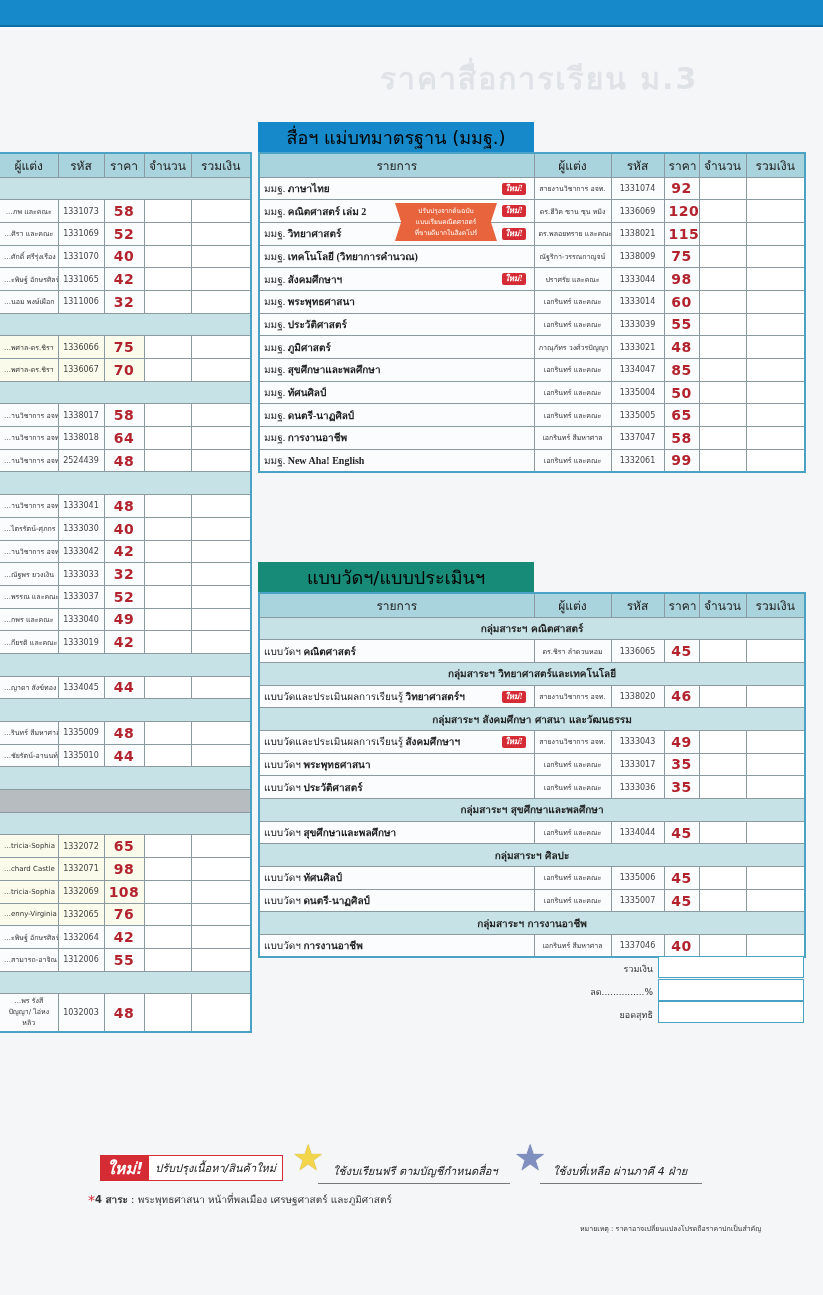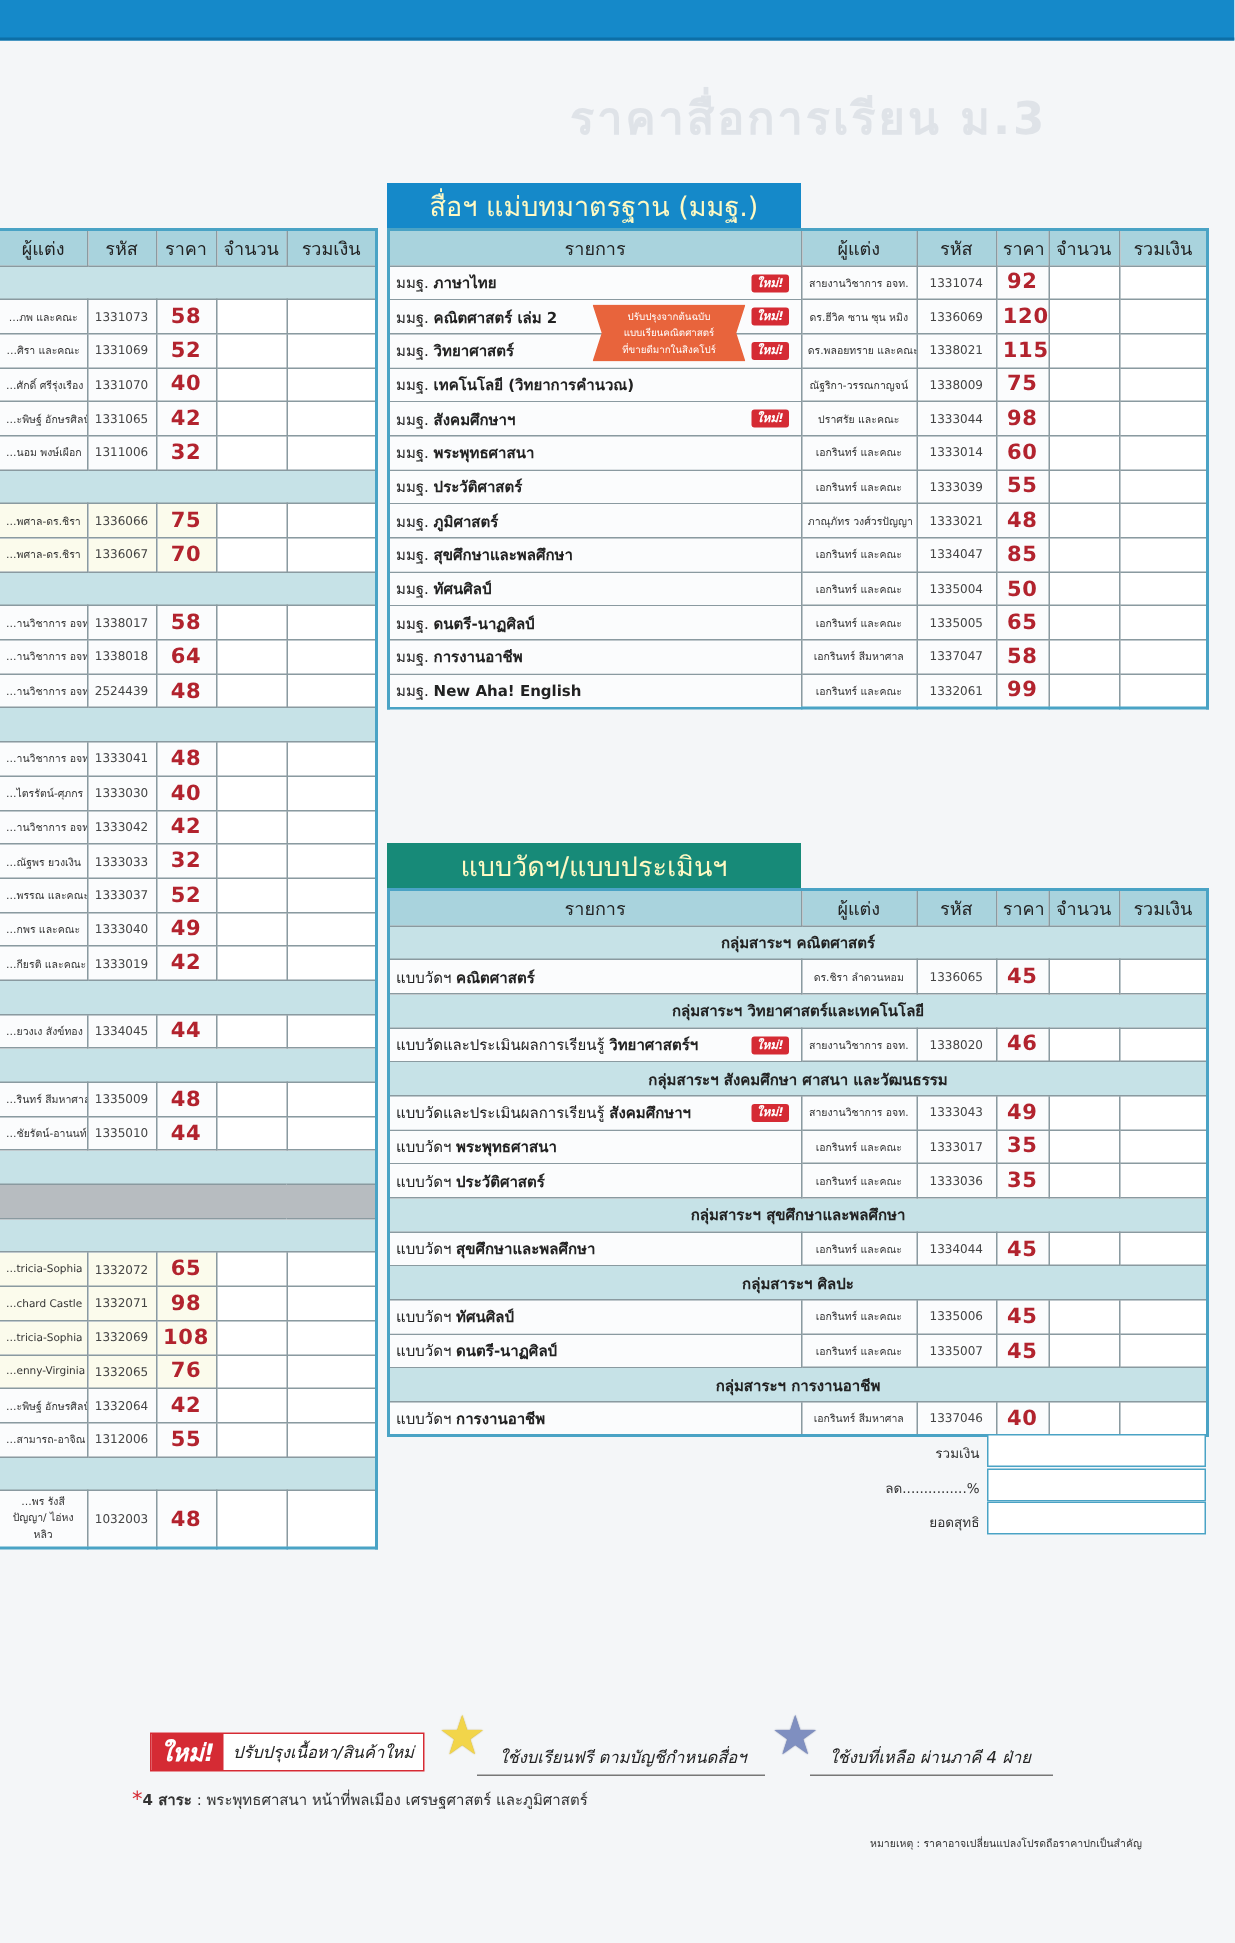--- a/index.html
+++ b/index.html
@@ -10,30 +10,30 @@
 
   table { border-collapse: collapse; position: absolute; table-layout: fixed; }
   td, th { border: 1px solid #8a9aa0; font-size: 10px; height: 22.7px; padding: 0 4px; white-space: nowrap; overflow: hidden; }
   th { background: #a9d3dd; font-weight: normal; font-size: 12px; color: #222; height: 24px; }
   .grp td { background: #c6e2e7; text-align: center; font-weight: bold; font-size: 10px; margin-left: 31px; }
   .grp.gray td { background: #b7bcc0; }
   td.author { font-size: 7px; color: #333; text-align: center; }
   td.code { font-size: 8px; color: #444; text-align: center; }
   td.price { color: #b2232e; font-size: 14px; text-align: center; font-weight: bold; letter-spacing: 0.5px; }
   td.qty, td.total { background: #fff; }
-  td.item { font-size: 10px; position: relative; }
+  td.item { font-size: 10px; position: relative; font-family: Liberation Serif, serif; }
   td.item .pre { font-weight: normal; }
   td.item .sub { font-weight: bold; }
   tr.row td { background: #fbfcfd; }
   tr.yel td { background: #fbfbec; }
   tr.row td.qty, tr.row td.total, tr.yel td.qty, tr.yel td.total { background: #fff; }
 
   .newbadge { position: absolute; right: 8px; top: 5px; background: #d52b34; color: #fff; font-size: 8px; font-style: italic; font-weight: bold; padding: 1px 3px; border-radius: 2px; line-height: 10px; }
 
-  .tab-title { position: absolute; color: #fef9c3; font-size: 18px; display: flex; align-items: center; justify-content: center; }
+  .tab-title { position: absolute; color: #000000; font-size: 18px; display: flex; align-items: center; justify-content: center; }
   .tab-blue { background: #1589c9; }
   .tab-teal { background: #178a78; }
 
   .outer { border: 2px solid #4aa3c5 !important; }
 
   .ribbon { position: absolute; left: 395px; top: 203px; width: 102px; height: 38px; background: #e8643c; color: #fff; font-size: 6.5px; text-align: center; line-height: 11px; padding-top: 3px;
     clip-path: polygon(0 0, 100% 0, 94% 50%, 100% 100%, 0 100%, 6% 50%); }
 
   .totals { position: absolute; left: 658px; width: 146px; border: 1px solid #4aa3c5; background: #fff; height: 22px; }
   .totals-label { position: absolute; right: 170px; font-size: 9px; color: #333; text-align: right; }
@@ -200,21 +200,21 @@
         <td class="author">…กียรติ และคณะ</td>
         <td class="code">1333019</td>
         <td class="price">42</td>
         <td class="qty"></td>
         <td class="total"></td>
       </tr>
       <tr class="grp">
         <td colspan="5"></td>
       </tr>
       <tr class="row">
-        <td class="author">…ยวงเง สังข์ทอง</td>
+        <td class="author">…ญาดา สังข์ทอง</td>
         <td class="code">1334045</td>
         <td class="price">44</td>
         <td class="qty"></td>
         <td class="total"></td>
       </tr>
       <tr class="grp">
         <td colspan="5"></td>
       </tr>
       <tr class="row">
         <td class="author">…รินทร์ สีมหาศาล</td>

